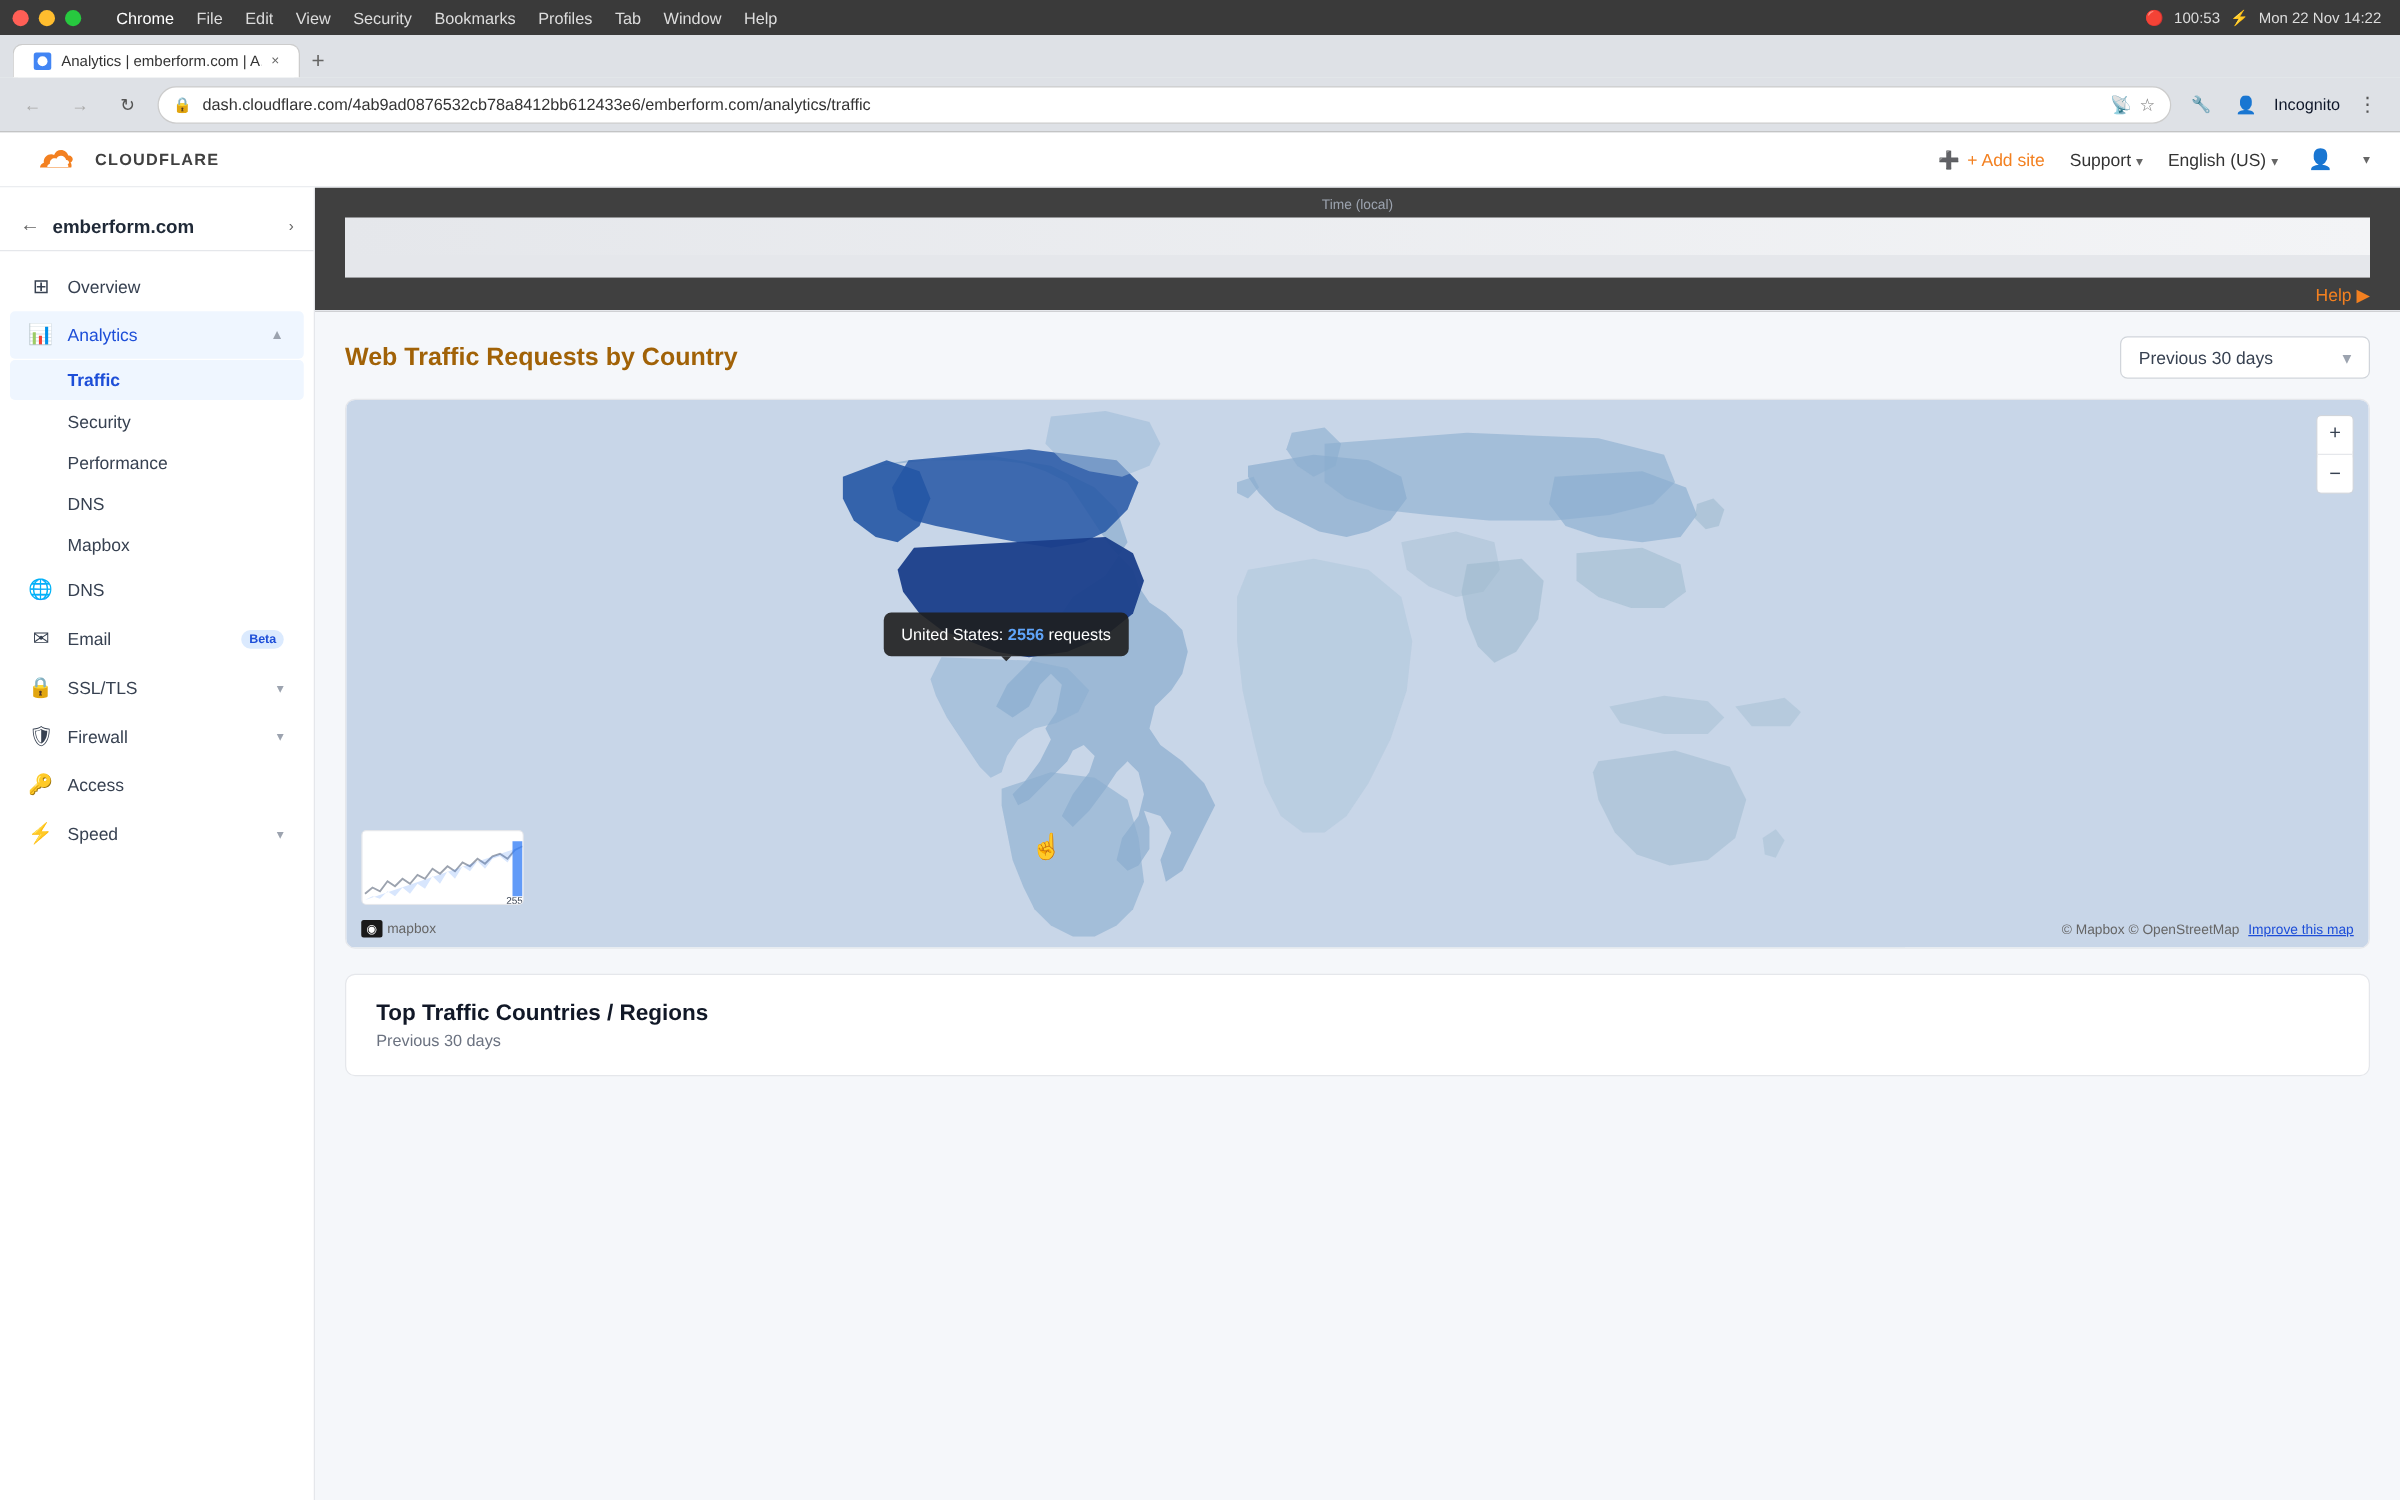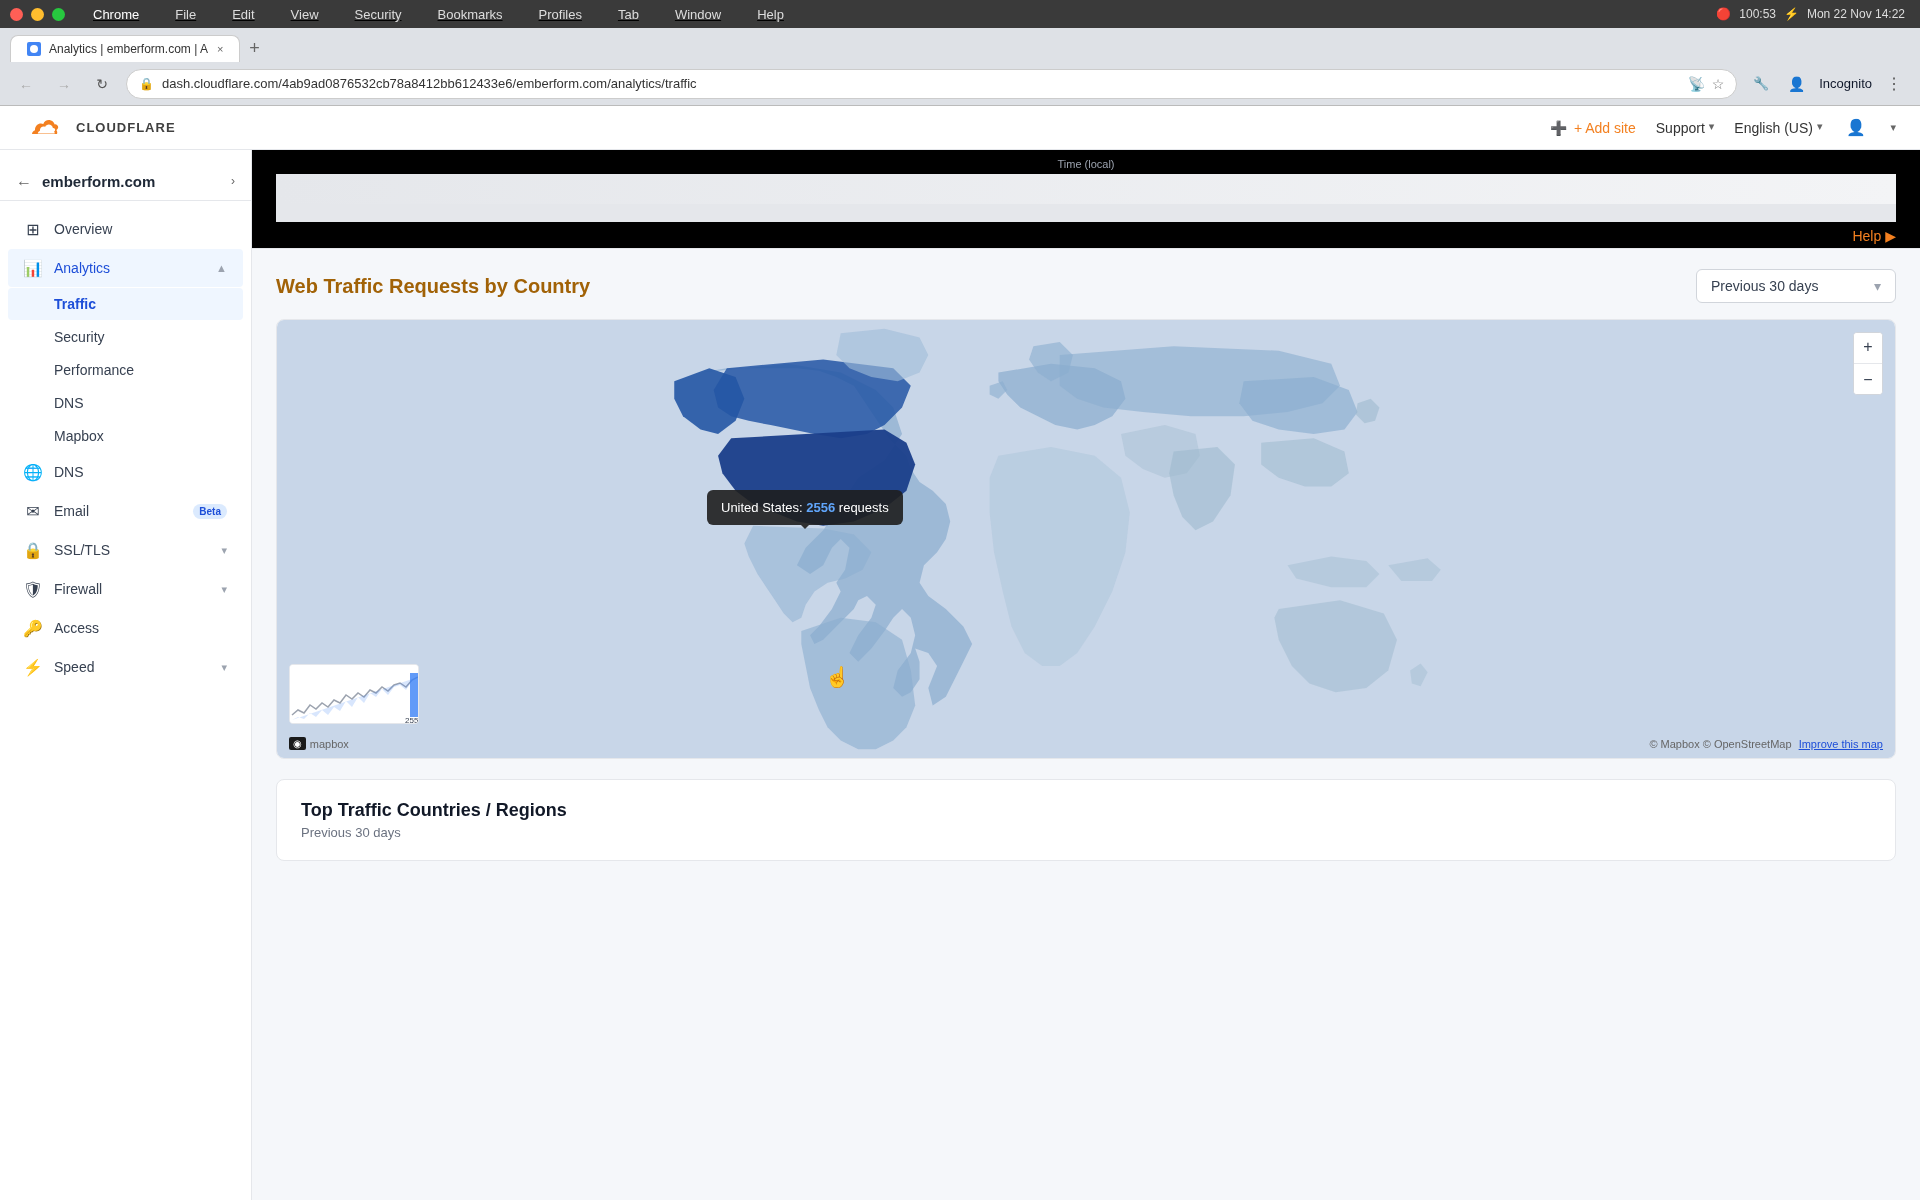--- a/index.html
+++ b/index.html
@@ -12,21 +12,21 @@
       display: flex;
       align-items: center;
       padding: 0 10px;
       gap: 8px;
       position: relative;
     }
     .mac-dot { width: 13px; height: 13px; border-radius: 50%; }
     .mac-dot.red { background: #ff5f56; }
     .mac-dot.yellow { background: #ffbd2e; }
     .mac-dot.green { background: #27c93f; }
-    .mac-menu { display: flex; gap: 36px; margin-left: 20px; text-decoration: underline; }
+    .mac-menu { display: flex; gap: 18px; margin-left: 20px; }
     .mac-menu-item { color: #ddd; font-size: 13px; }
     .mac-menu-item.active { color: white; font-weight: 500; }
     .mac-time { position: absolute; right: 15px; color: #ddd; font-size: 12px; display: flex; align-items: center; gap: 8px; }
     .tab-bar {
       background: #dee1e6;
       height: 34px;
       display: flex;
       align-items: flex-end;
       padding: 0 10px;
     }
@@ -91,21 +91,21 @@
       background: white;
       border-right: 1px solid #e5e7eb;
       display: flex;
       flex-direction: column;
       padding: 0;
       overflow-y: auto;
       flex-shrink: 0;
     }
     .cf-logo { display: flex; align-items: center; gap: 8px; }
     .cf-header-btn { display: flex; align-items: center; gap: 6px; color: #f38020; font-size: 14px; cursor: pointer; font-weight: 500; }
-    .cf-header-dropdown { display: flex; align-items: flex-start; gap: 4px; color: #333; font-size: 14px; cursor: pointer; }
+    .cf-header-dropdown { display: flex; align-items: flex-end; gap: 4px; color: #333; font-size: 14px; cursor: pointer; }
 
     
     .site-nav {
       padding: 12px 0 0;
       border-bottom: 1px solid #e5e7eb;
     }
     .site-item {
       display: flex;
       align-items: center;
       padding: 10px 16px;
@@ -310,21 +310,21 @@
       border-bottom: 1px solid #e5e7eb;
       display: flex;
       align-items: center;
       padding: 0 24px;
       height: 44px;
       gap: 20px;
     }
 
     
     .top-chart-container {
-      background: #000000;
+      background: #404040;
       border-bottom: 1px solid #e5e7eb;
       padding: 4px 24px 0;
     }
     .chart-time-axis {
       font-size: 11px;
       color: #9ca3af;
       text-align: center;
       padding: 4px 0;
     }
   </style>

